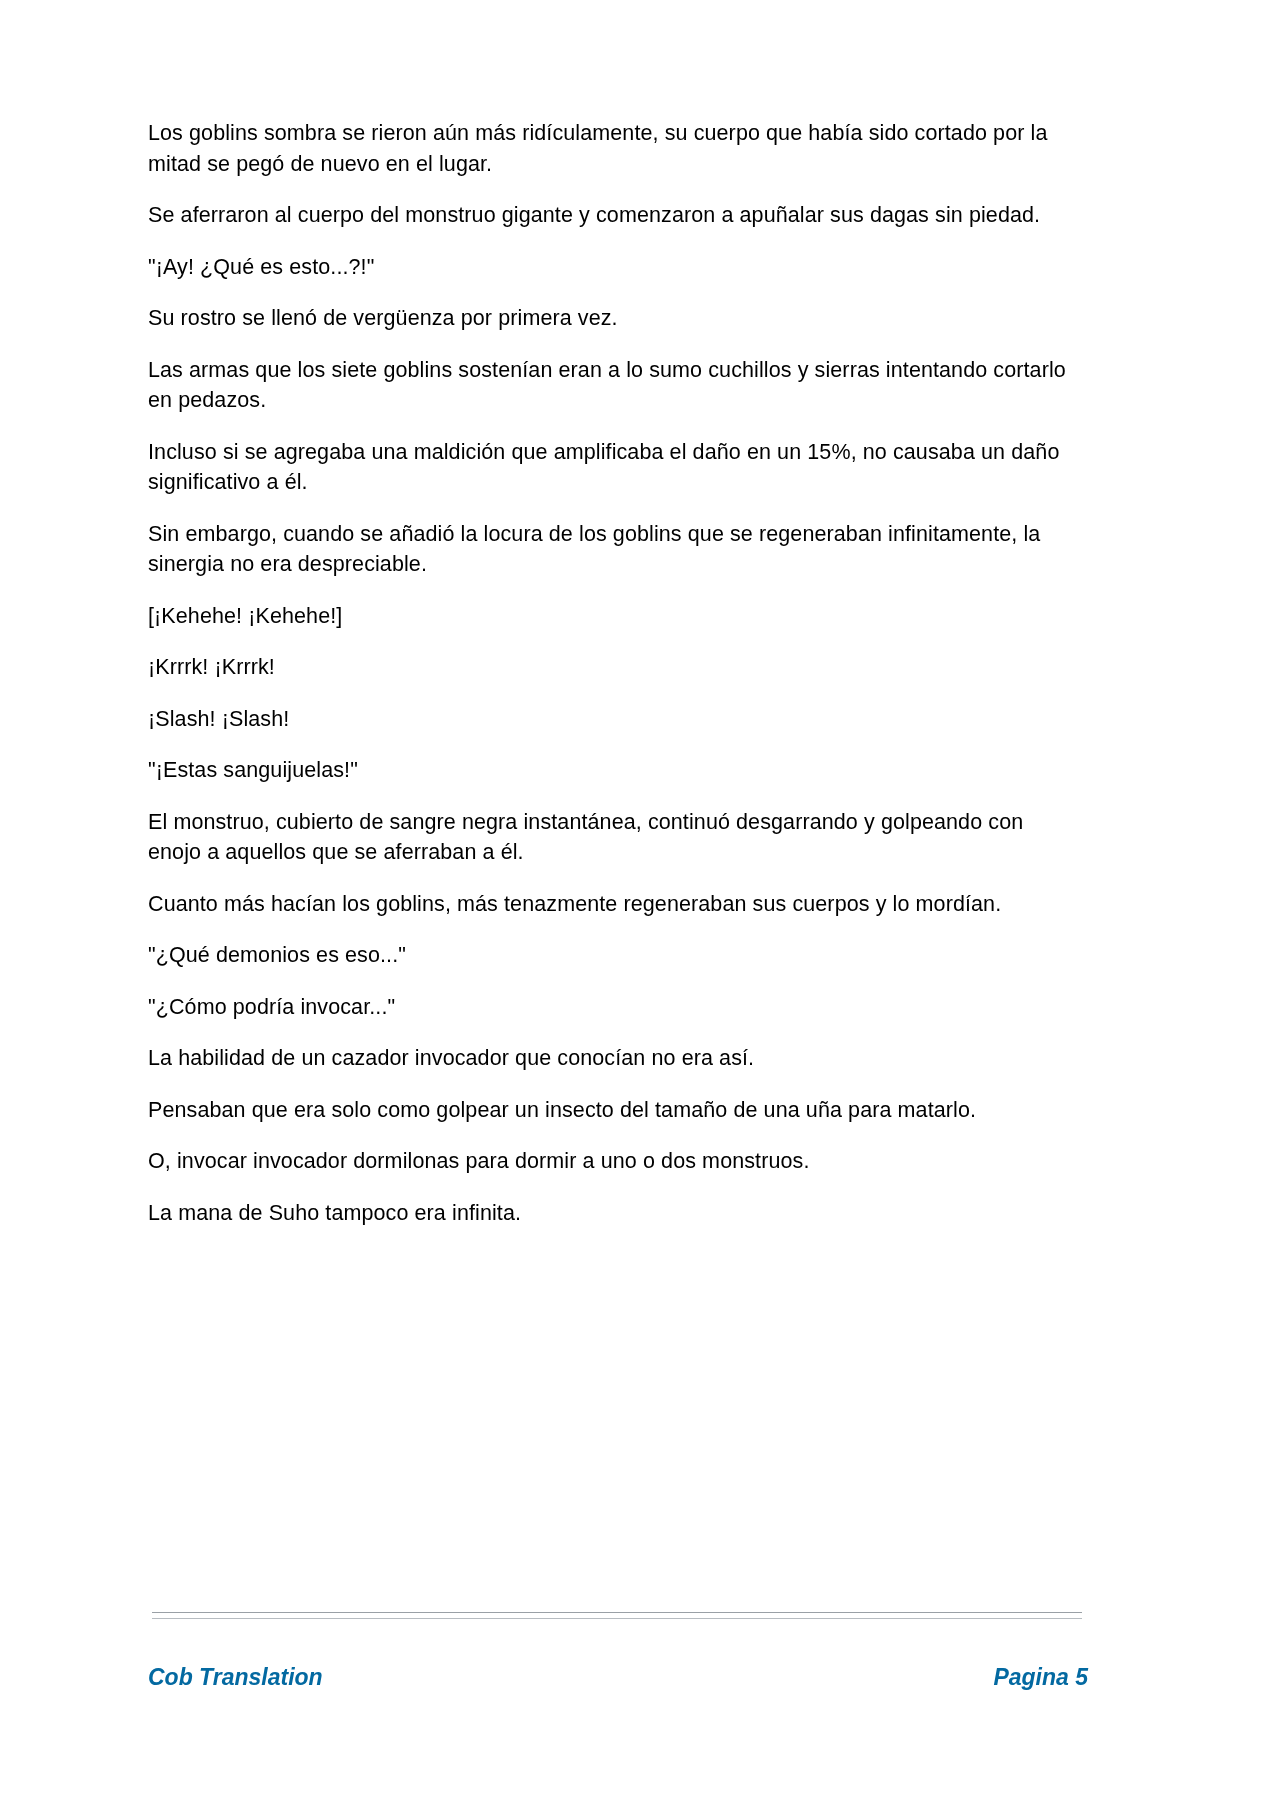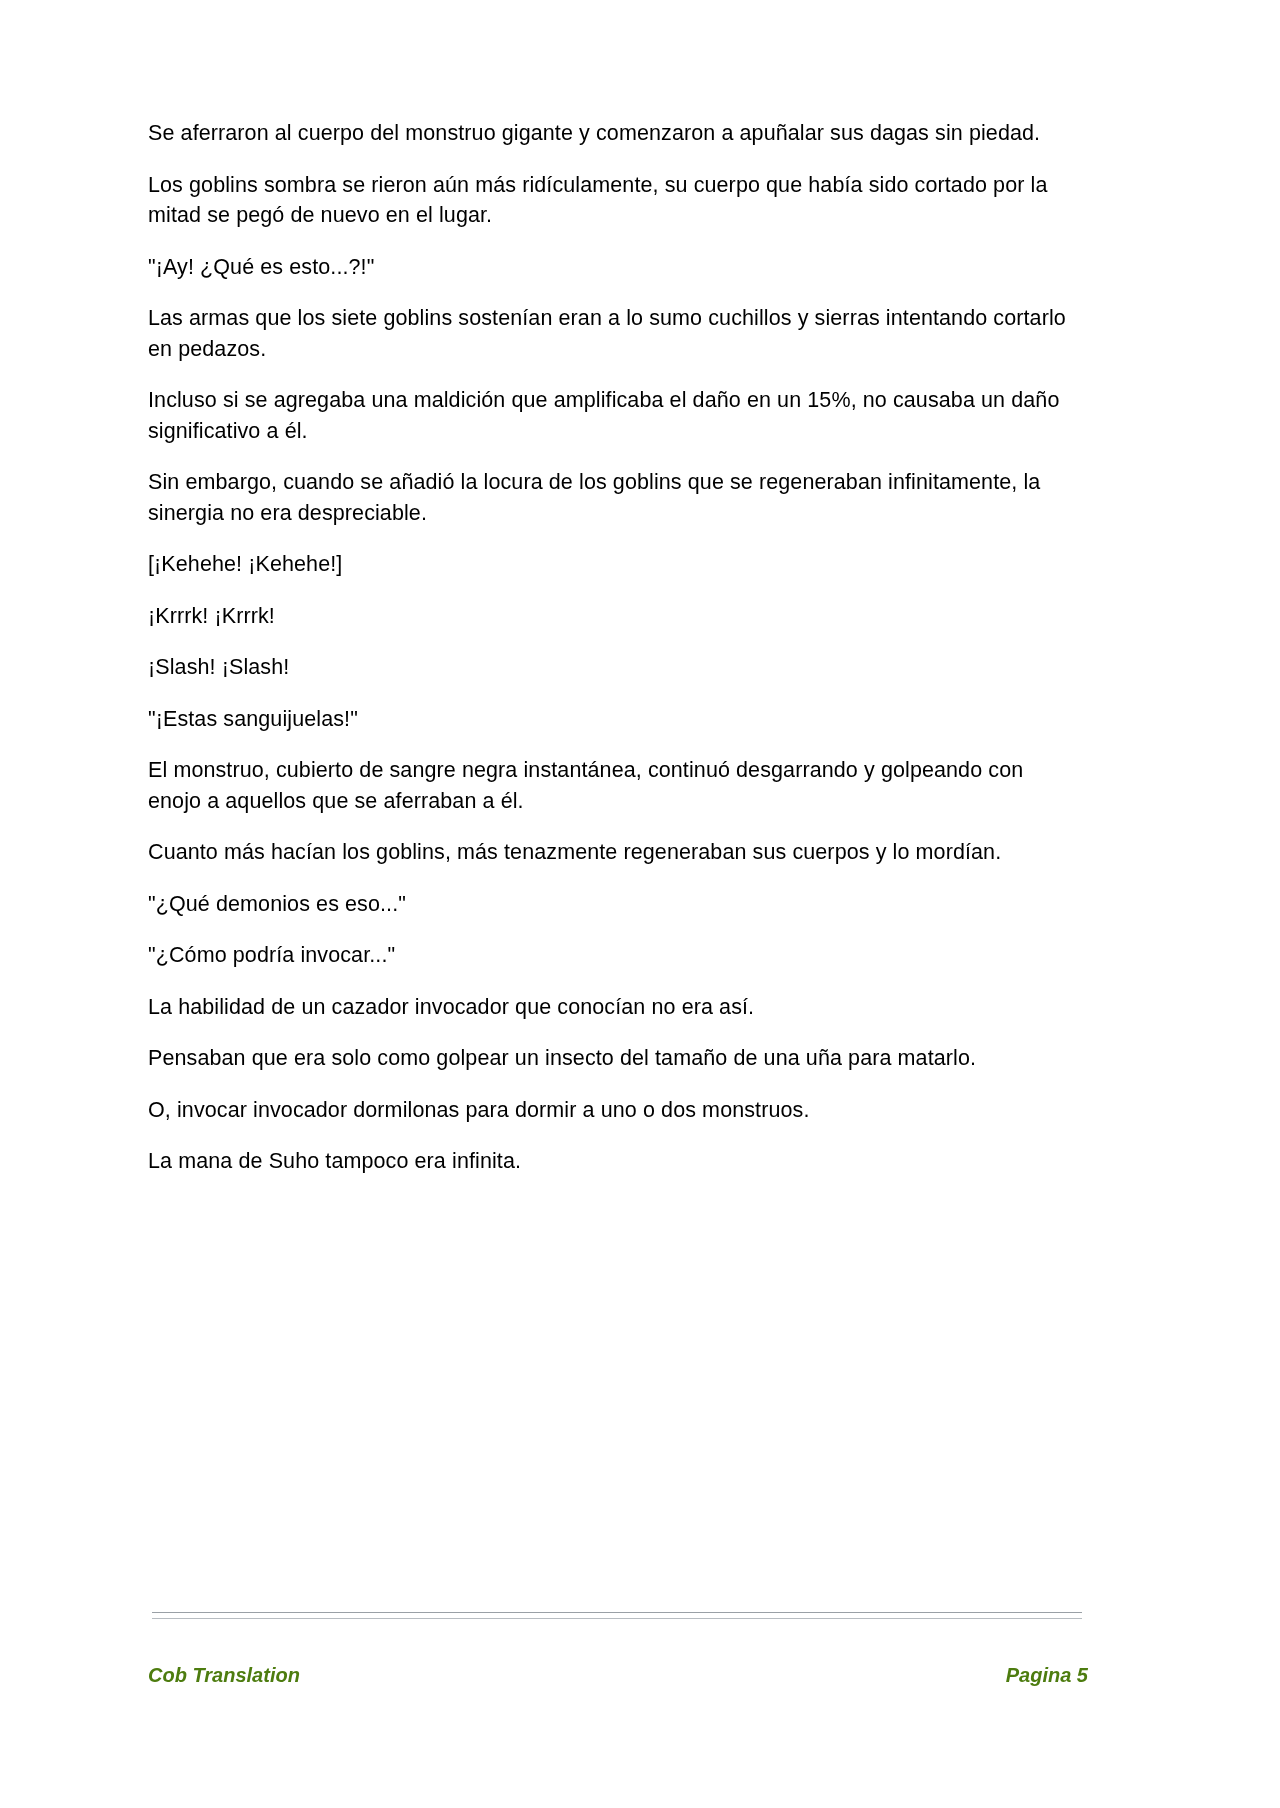--- a/index.html
+++ b/index.html
@@ -47,36 +47,37 @@
   .footer {
     position: absolute;
     left: 148px;
     top: 1664px;
     width: 940px;
     display: flex;
     justify-content: space-between;
     align-items: baseline;
   }
   .footer-text {
-    font-size: 20px;
+    font-size: 23px;
     font-weight: bold;
     font-style: italic;
-    color: #4d7c0f;
+    color: #0369a1;
     font-family: "Liberation Sans", sans-serif;
   }
 </style>
 </head>
 <body>
 
 <div class="page">
 
   <div class="content">
+    <p class="para">Los goblins sombra se rieron aún más ridículamente, su cuerpo que había sido cortado por la mitad se pegó de nuevo en el lugar.</p>
     <p class="para">Se aferraron al cuerpo del monstruo gigante y comenzaron a apuñalar sus dagas sin piedad.</p>
-    <p class="para">Los goblins sombra se rieron aún más ridículamente, su cuerpo que había sido cortado por la mitad se pegó de nuevo en el lugar.</p>
     <p class="para">"¡Ay! ¿Qué es esto...?!"</p>
+    <p class="para">Su rostro se llenó de vergüenza por primera vez.</p>
     <p class="para">Las armas que los siete goblins sostenían eran a lo sumo cuchillos y sierras intentando cortarlo en pedazos.</p>
     <p class="para">Incluso si se agregaba una maldición que amplificaba el daño en un 15%, no causaba un daño significativo a él.</p>
     <p class="para">Sin embargo, cuando se añadió la locura de los goblins que se regeneraban infinitamente, la sinergia no era despreciable.</p>
     <p class="para">[¡Kehehe! ¡Kehehe!]</p>
     <p class="para">¡Krrrk! ¡Krrrk!</p>
     <p class="para">¡Slash! ¡Slash!</p>
     <p class="para">"¡Estas sanguijuelas!"</p>
     <p class="para">El monstruo, cubierto de sangre negra instantánea, continuó desgarrando y golpeando con enojo a aquellos que se aferraban a él.</p>
     <p class="para">Cuanto más hacían los goblins, más tenazmente regeneraban sus cuerpos y lo mordían.</p>
     <p class="para">"¿Qué demonios es eso..."</p>

